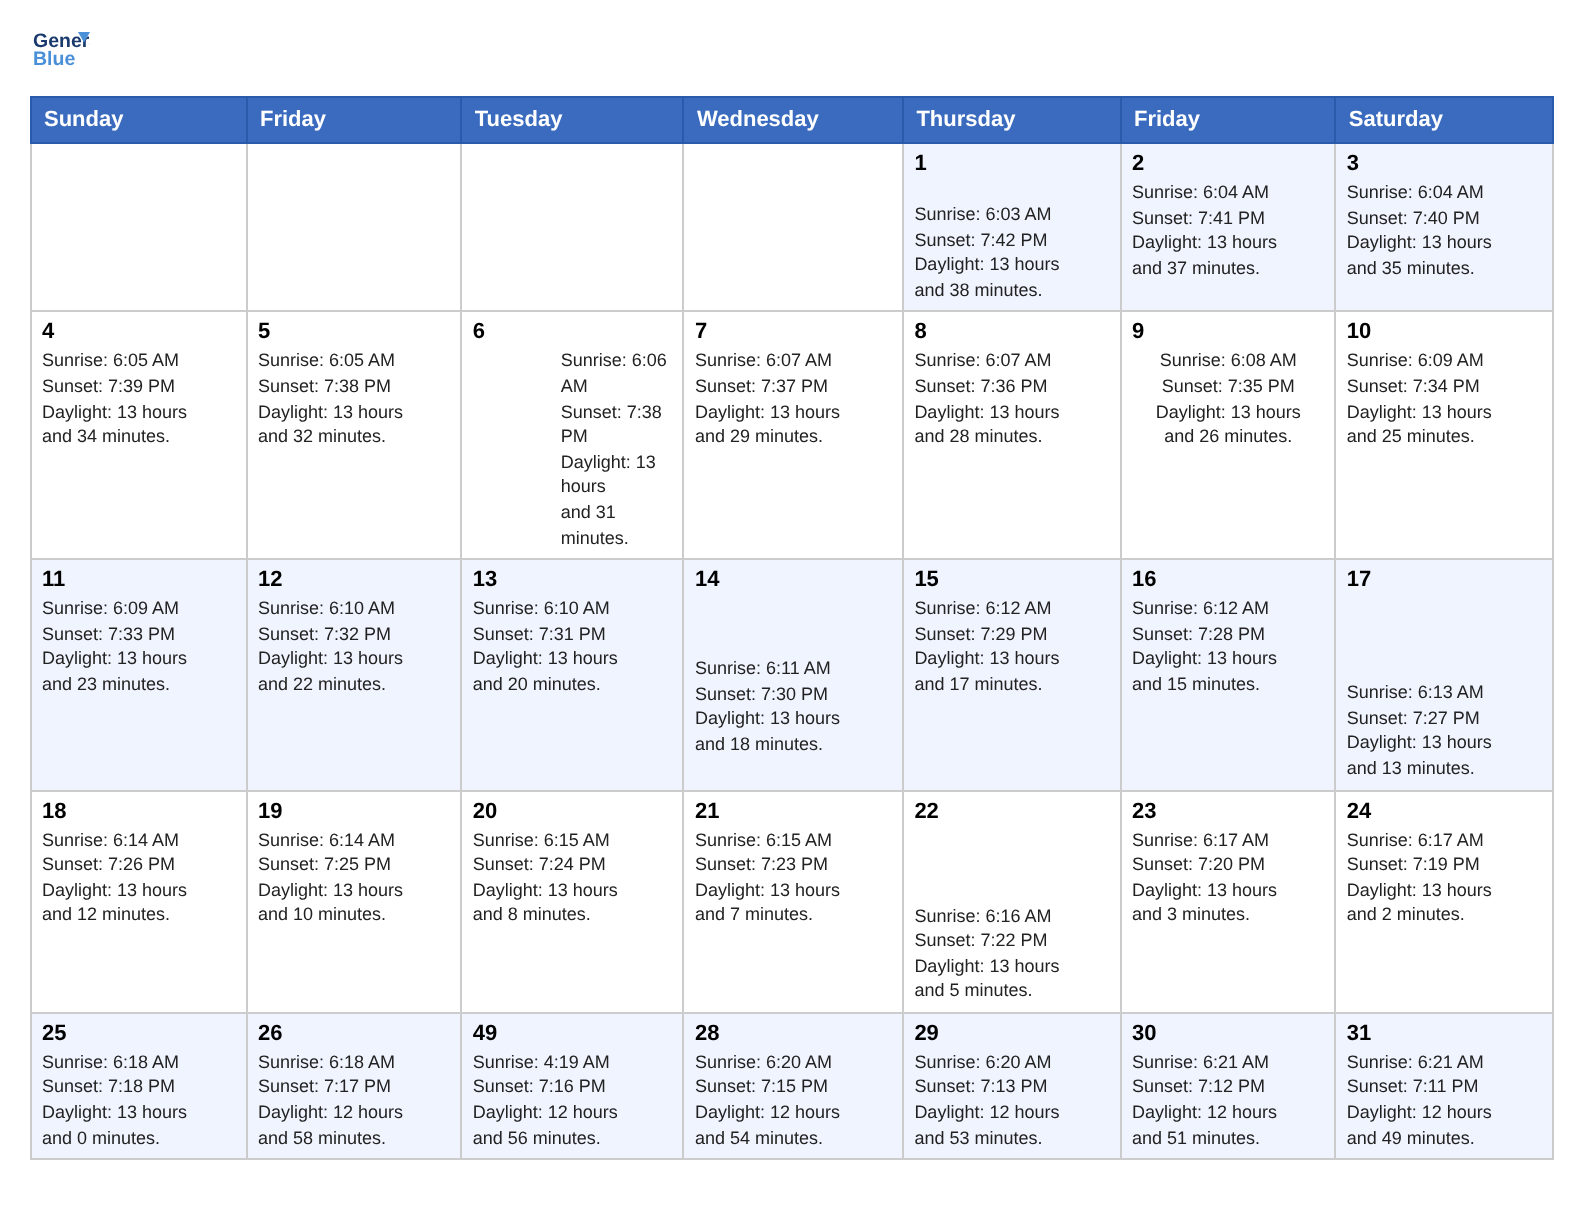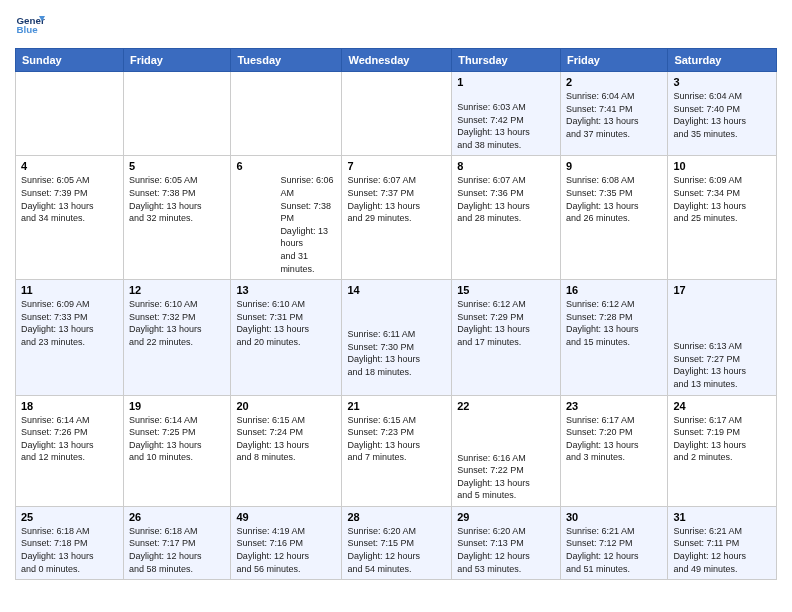--- a/index.html
+++ b/index.html
@@ -172,21 +172,21 @@
           </td>
           <td>
             <span class="day-num">8</span>
             <div class="day-info" style="white-space: pre-line;">Sunrise: 6:07 AM
 Sunset: 7:36 PM
 Daylight: 13 hours
 and 28 minutes.</div>
           </td>
           <td>
             <span class="day-num">9</span>
-            <div class="day-info" style="white-space: pre-line;">Sunrise: 6:08 AM
+            <div class="day-info" style="white-space: pre-line; text-align: center;">Sunrise: 6:08 AM
 Sunset: 7:35 PM
 Daylight: 13 hours
 and 26 minutes.</div>
           </td>
           <td>
             <span class="day-num">10</span>
             <div class="day-info" style="white-space: pre-line;">Sunrise: 6:09 AM
 Sunset: 7:34 PM
 Daylight: 13 hours
 and 25 minutes.</div>

